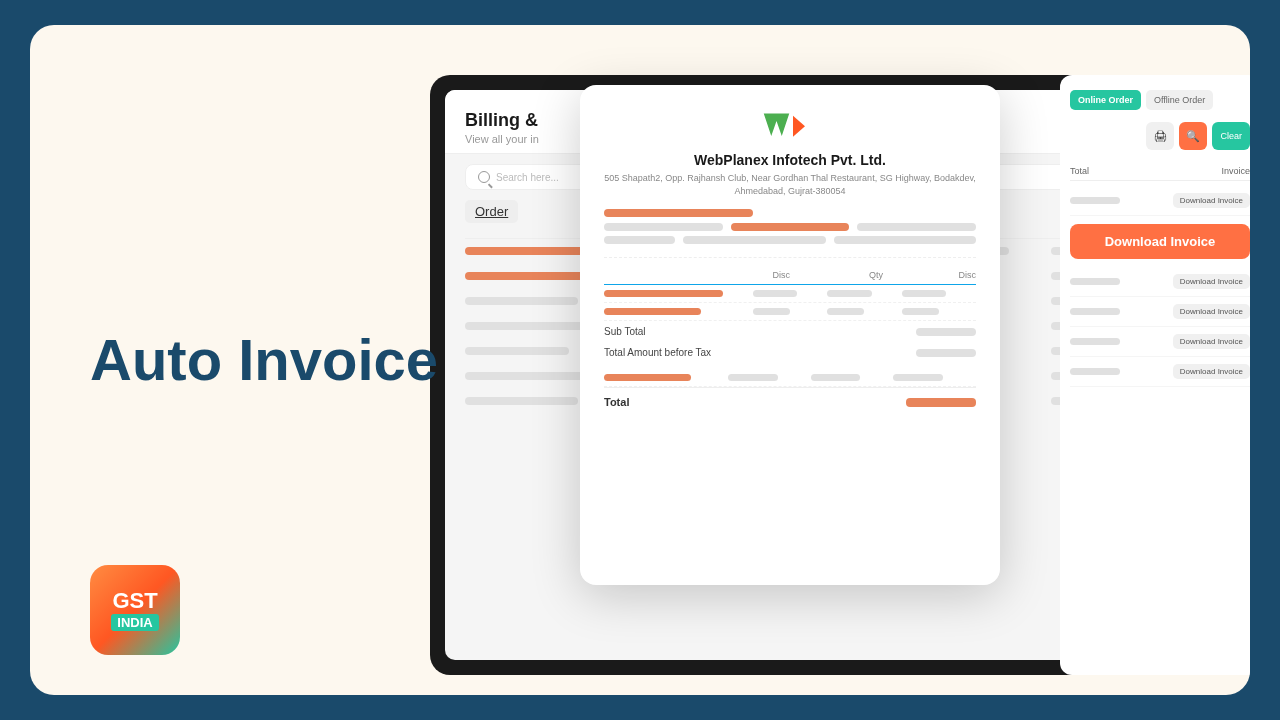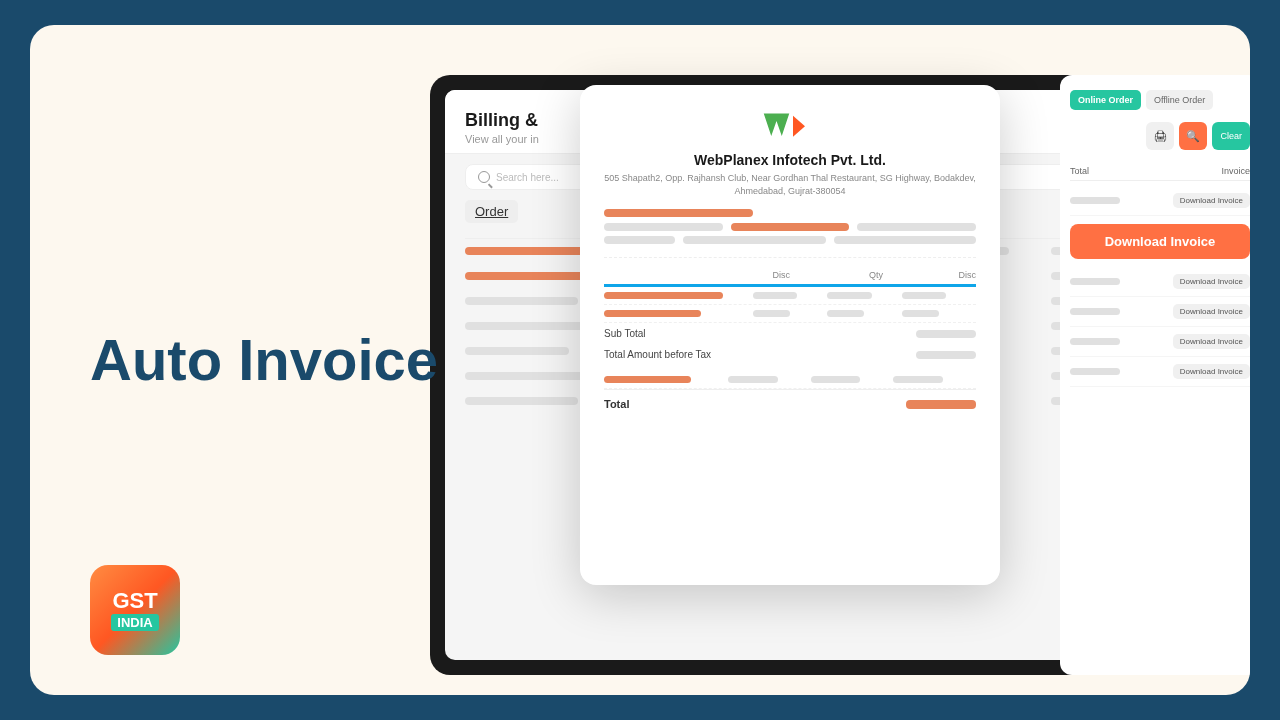--- a/index.html
+++ b/index.html
@@ -404,21 +404,21 @@
       color: #1a1a1a;
       margin: 8px 0;
     }
 
     .invoice-table-header {
       display: grid;
       grid-template-columns: 1fr 1fr 1fr 1fr;
       font-size: 9px;
       color: #888;
       padding: 4px 0;
-      border-bottom: 3px solid #0ea5e9;
+      border-bottom: 1px solid #0ea5e9;
     }
 
     .invoice-table-header span:not(:first-child) {
       text-align: right;
     }
 
     .inv-row {
       display: grid;
       grid-template-columns: 2fr 1fr 1fr 1fr;
       padding: 5px 0;

